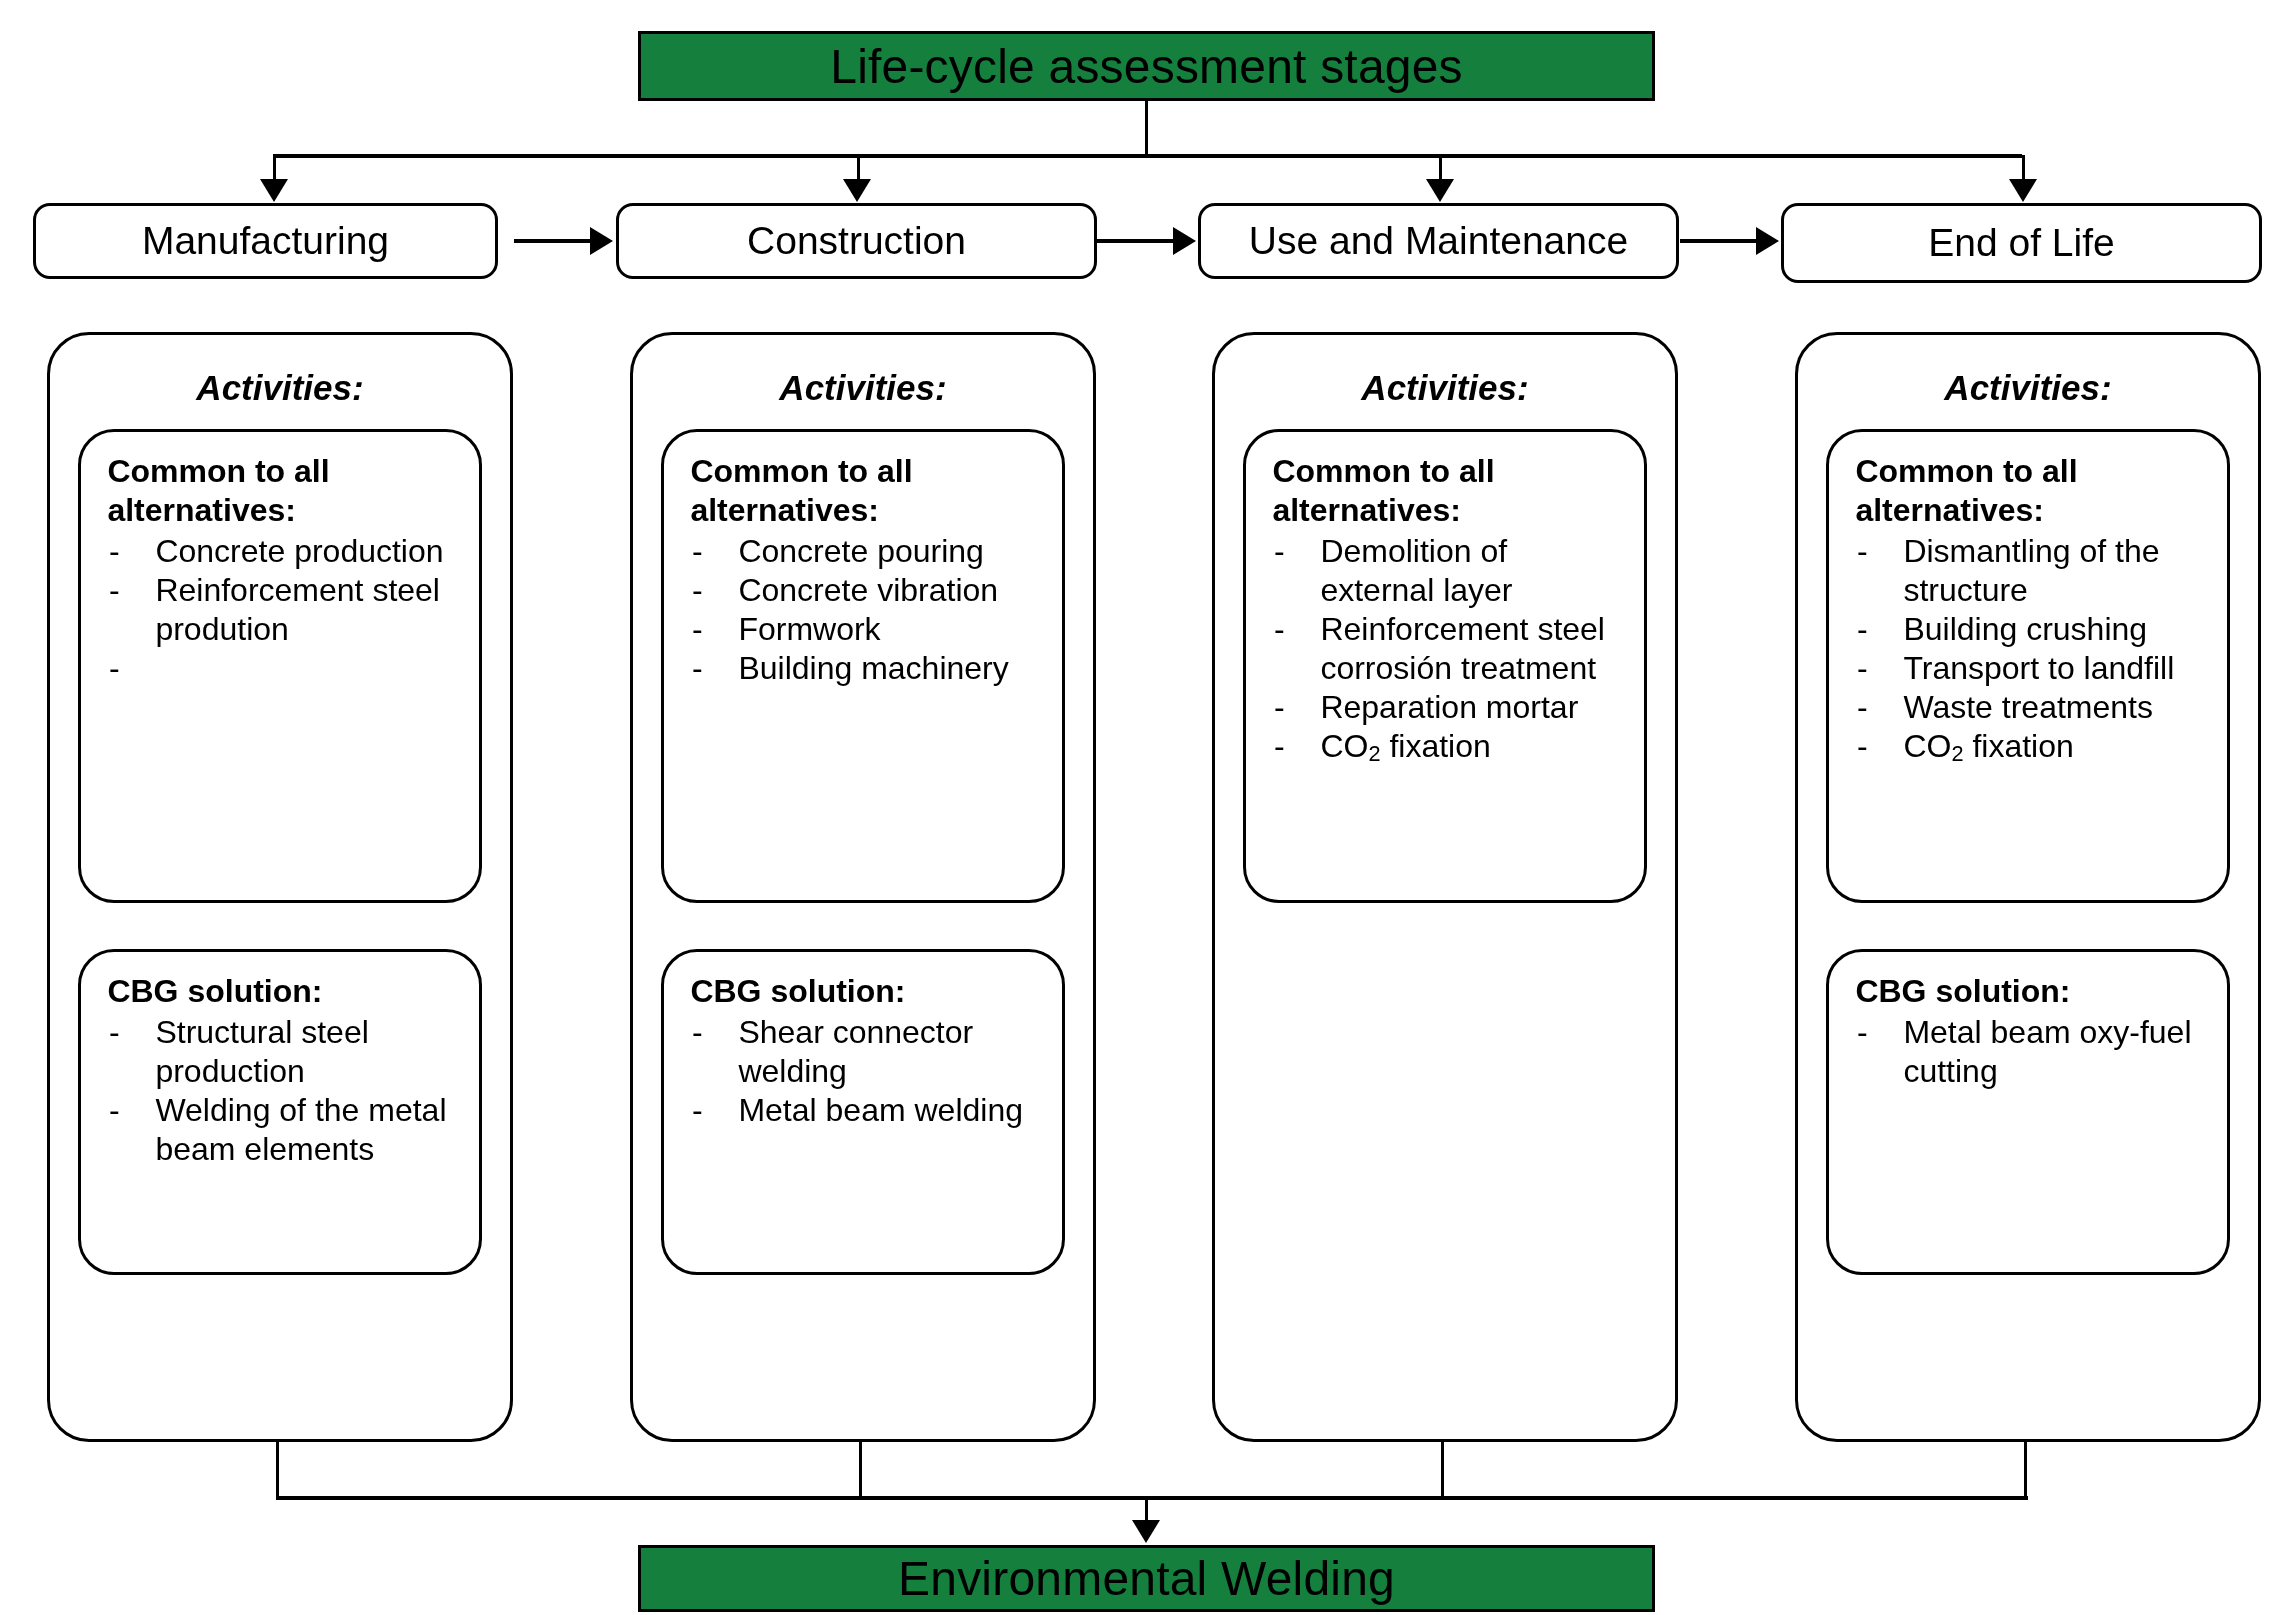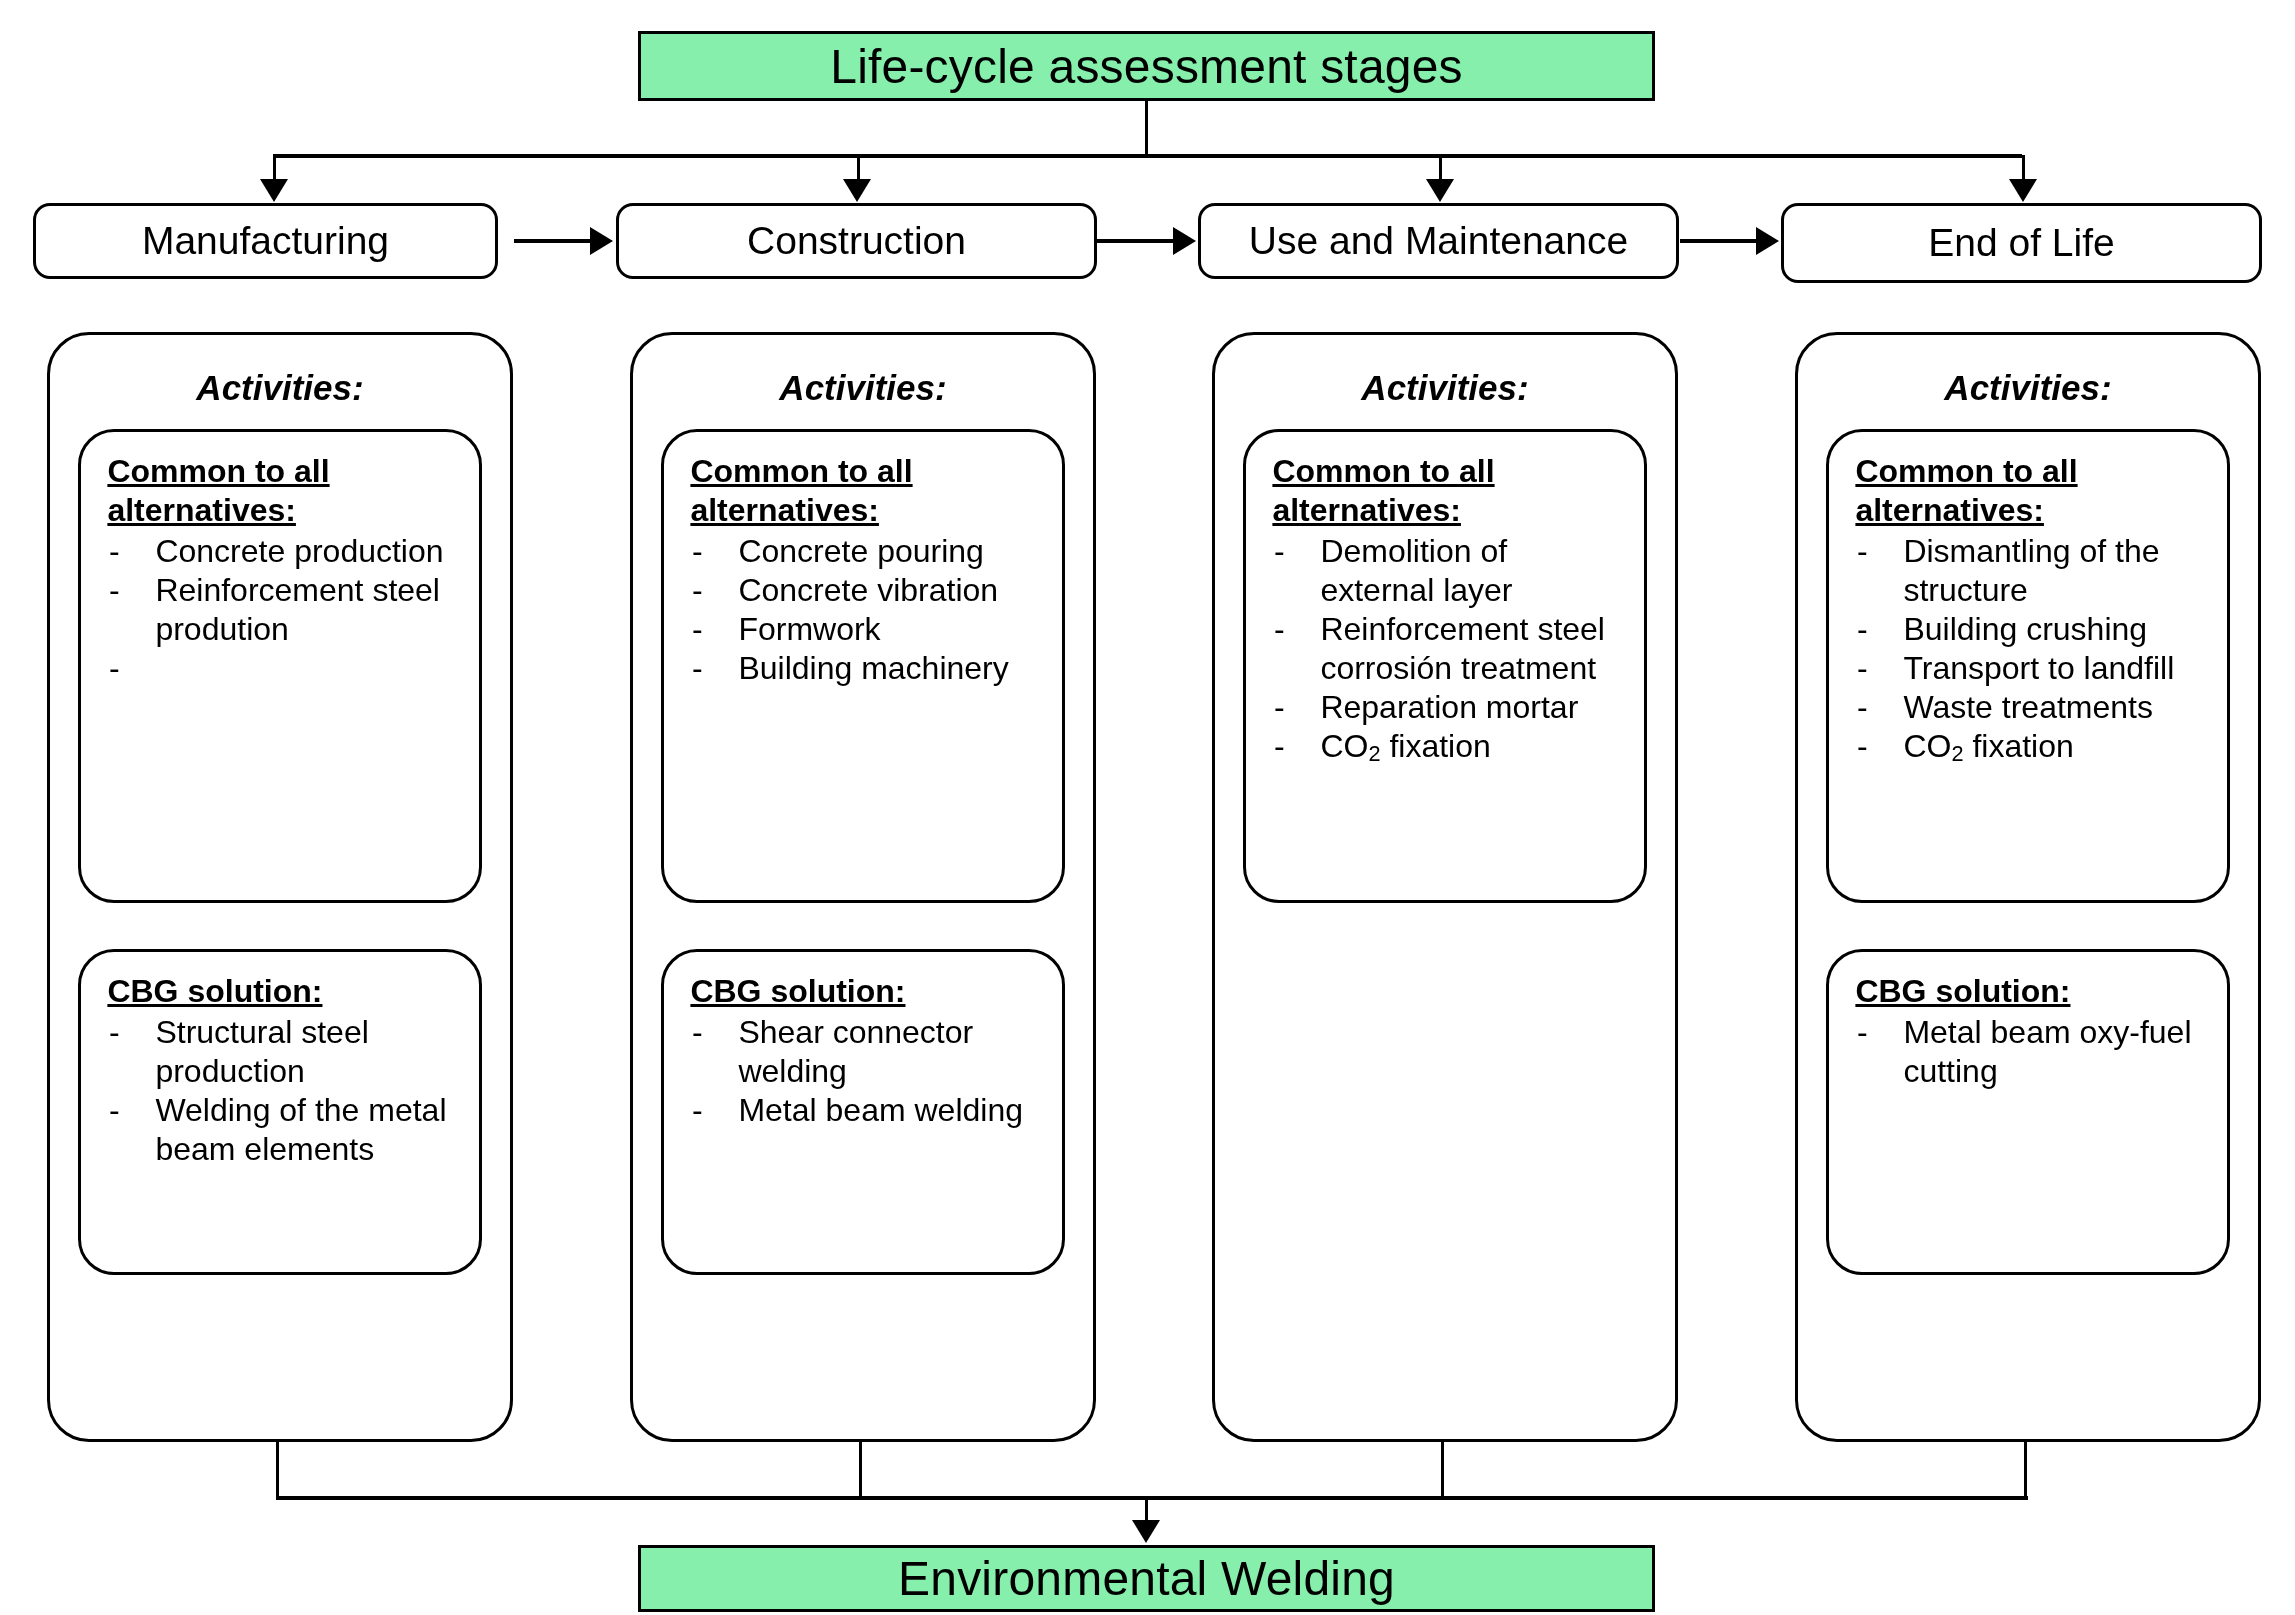--- a/index.html
+++ b/index.html
@@ -18,21 +18,21 @@
     background: #ffffff;
     overflow: hidden;
   }
 
   
   .abs { position: absolute; box-sizing: border-box; }
 
   
   .title-box {
     border: 3.9px solid #000;
-    background: #86efac;
+    background: #15803d;
     display: flex;
     align-items: center;
     justify-content: center;
     font-size: 48px;
     letter-spacing: 0.2px;
   }
 
   
   .stage-box {
     border: 3.9px solid #000;
@@ -68,21 +68,20 @@
     background: #fff;
     padding: 20px 20px 14px 26.4px;
     overflow: hidden;
   }
 
   .inner-title {
     font-size: 32px;
     font-weight: bold;
     line-height: 1.22;
     margin: 0 0 1.6px 0;
-    text-decoration: underline;
   }
 
   ul.items {
     list-style: none;
     margin: 0;
     padding: 0;
   }
   ul.items li {
     position: relative;
     font-size: 32px;

